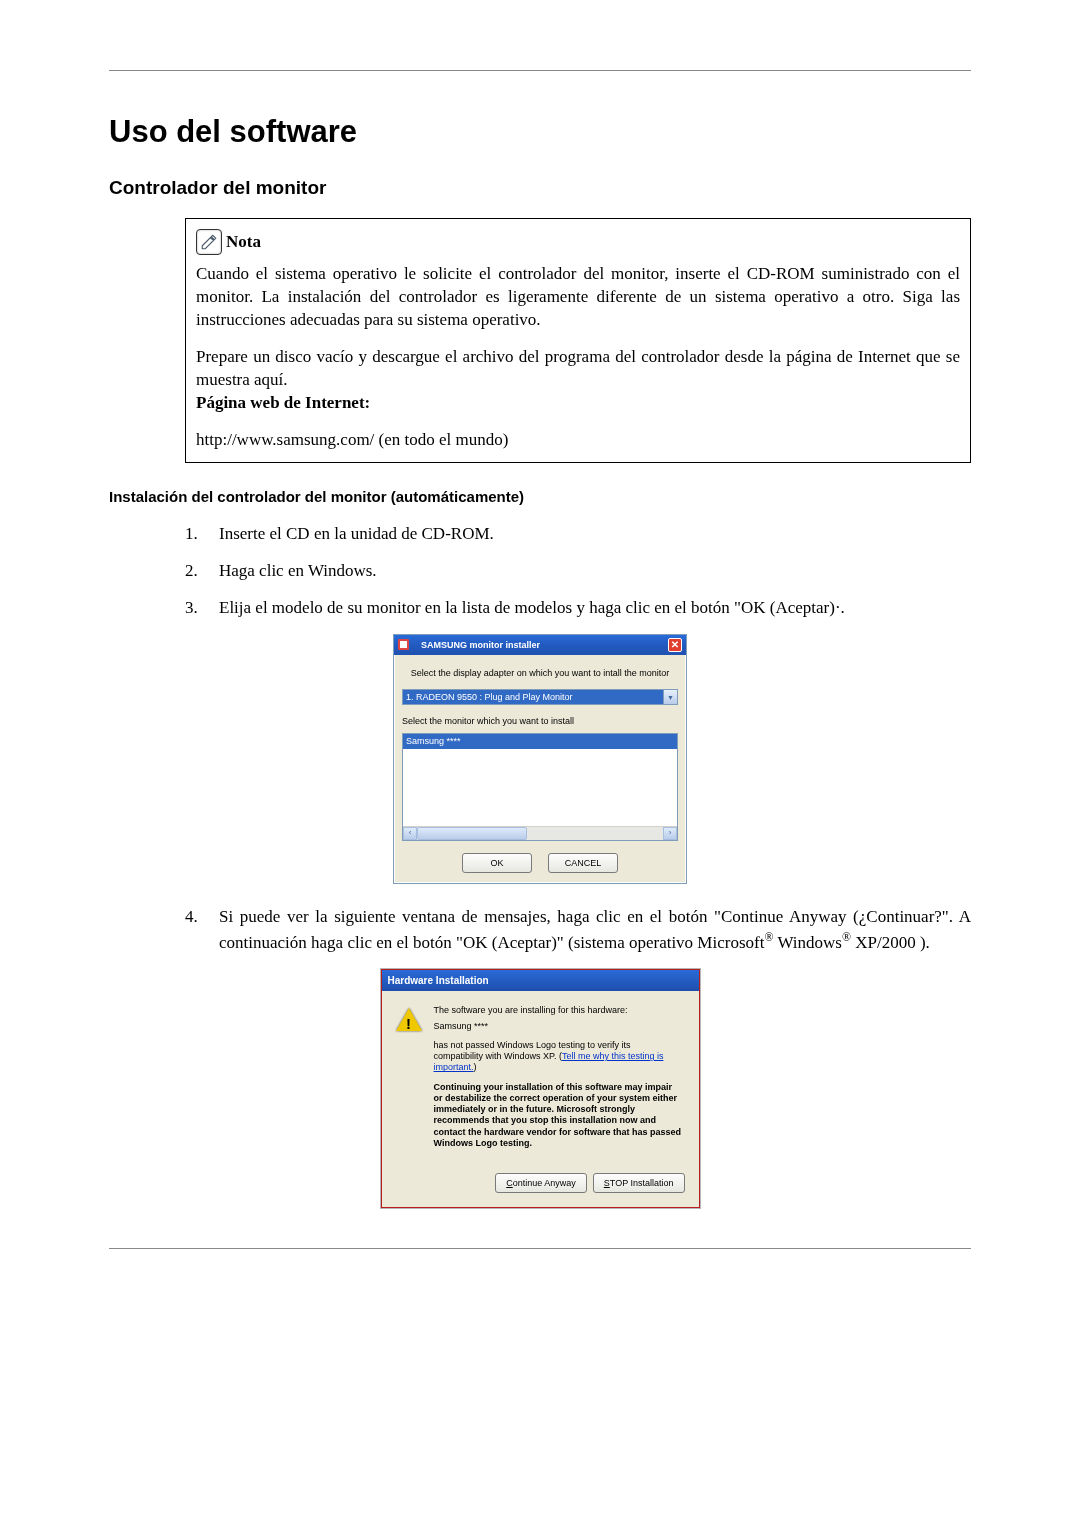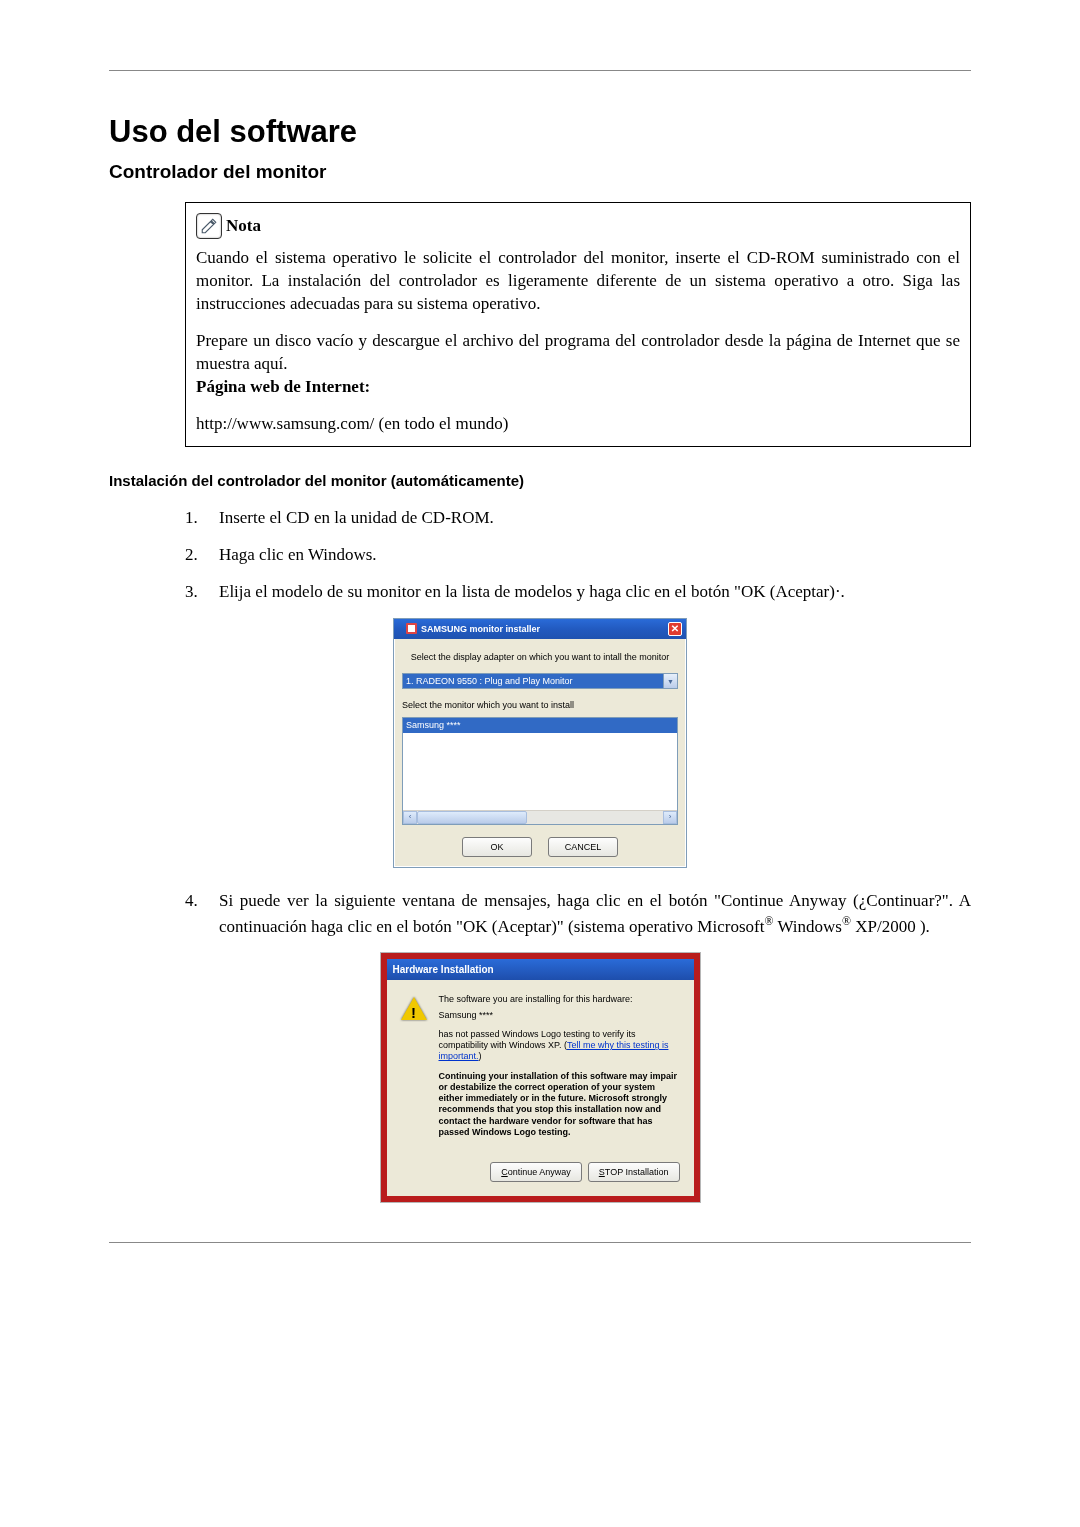--- a/index.html
+++ b/index.html
@@ -19,21 +19,21 @@
   hr.top-rule, hr.bottom-rule {
     border: none;
     border-top: 1px solid #888;
     margin-bottom: 40px;
   }
   hr.bottom-rule { margin-top: 40px; margin-bottom: 0; }
   h1.main-title {
     font-family: Arial, Helvetica, sans-serif;
     font-size: 31px;
     font-weight: bold;
-    margin-bottom: 6px;
+    margin-bottom: 22px;
   }
   h2.section-title {
     font-family: Arial, Helvetica, sans-serif;
     font-size: 19px;
     font-weight: bold;
     margin-bottom: 18px;
   }
   .note-box {
     margin-left: 76px;
     border: 1px solid #000;
@@ -84,21 +84,21 @@
   .installer-titlebar {
     background: linear-gradient(to bottom, #2a6bd8 0%, #225ac0 50%, #1f52b0 100%);
     color: #fff;
     padding: 3px 4px;
     display: flex;
     justify-content: space-between;
     align-items: center;
     font-weight: bold;
     font-size: 9px;
   }
-  .installer-titlebar .title-left { display: flex; align-items: flex-start; gap: 4px; margin-left: 8px; }
+  .installer-titlebar .title-left { display: flex; align-items: flex-start; gap: 12px; }
   .tit-icon { width: 11px; height: 11px; background: #d44; border-radius: 1px; position: relative; }
   .tit-icon::after { content: ""; position: absolute; inset: 2px; background: #fff; }
   .close-btn {
     width: 14px; height: 14px;
     background: #e03c2f;
     border: 1px solid #fff;
     border-radius: 2px;
     display: flex; align-items: center; justify-content: center;
     color: #fff; font-size: 10px; line-height: 1;
     cursor: default;
@@ -175,21 +175,21 @@
     border: 1px solid #7a7a7a;
     border-radius: 3px;
     padding: 0 10px;
     display: flex; align-items: center; justify-content: center;
   }
   
   .hw-dialog {
     width: 319px;
     margin: 14px auto 0 auto;
     background: #ece9d8;
-    border: 6px solid #b91c1c;
+    border: 1px solid #b91c1c;
     font-family: Tahoma, Arial, sans-serif;
     font-size: 9px;
     box-shadow: 0 0 0 1px #b6b6b6;
   }
   .hw-titlebar {
     background: linear-gradient(to bottom, #2a6bd8 0%, #1e4eac 100%);
     color: #fff;
     padding: 4px 6px;
     font-weight: bold;
     font-size: 10px;

